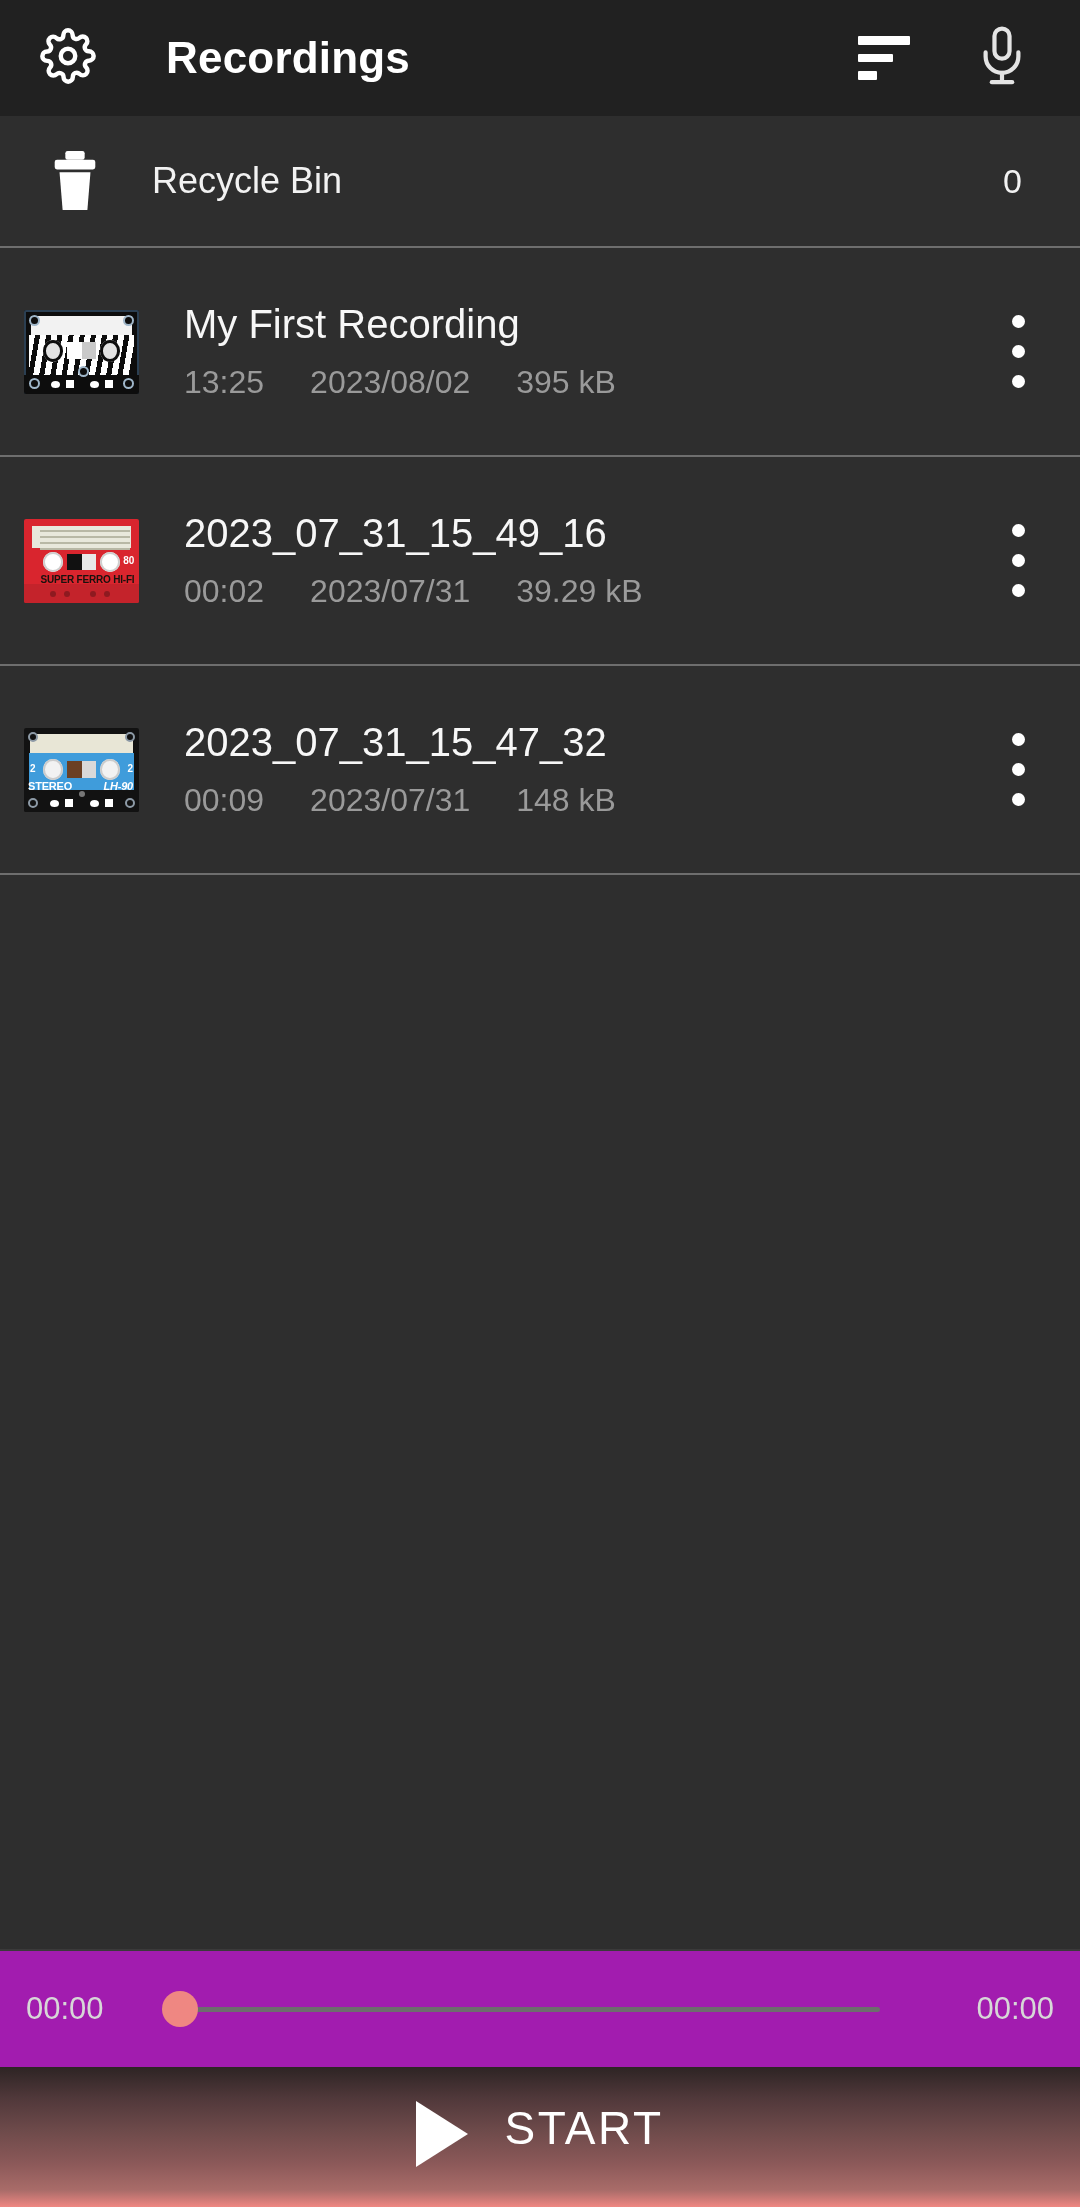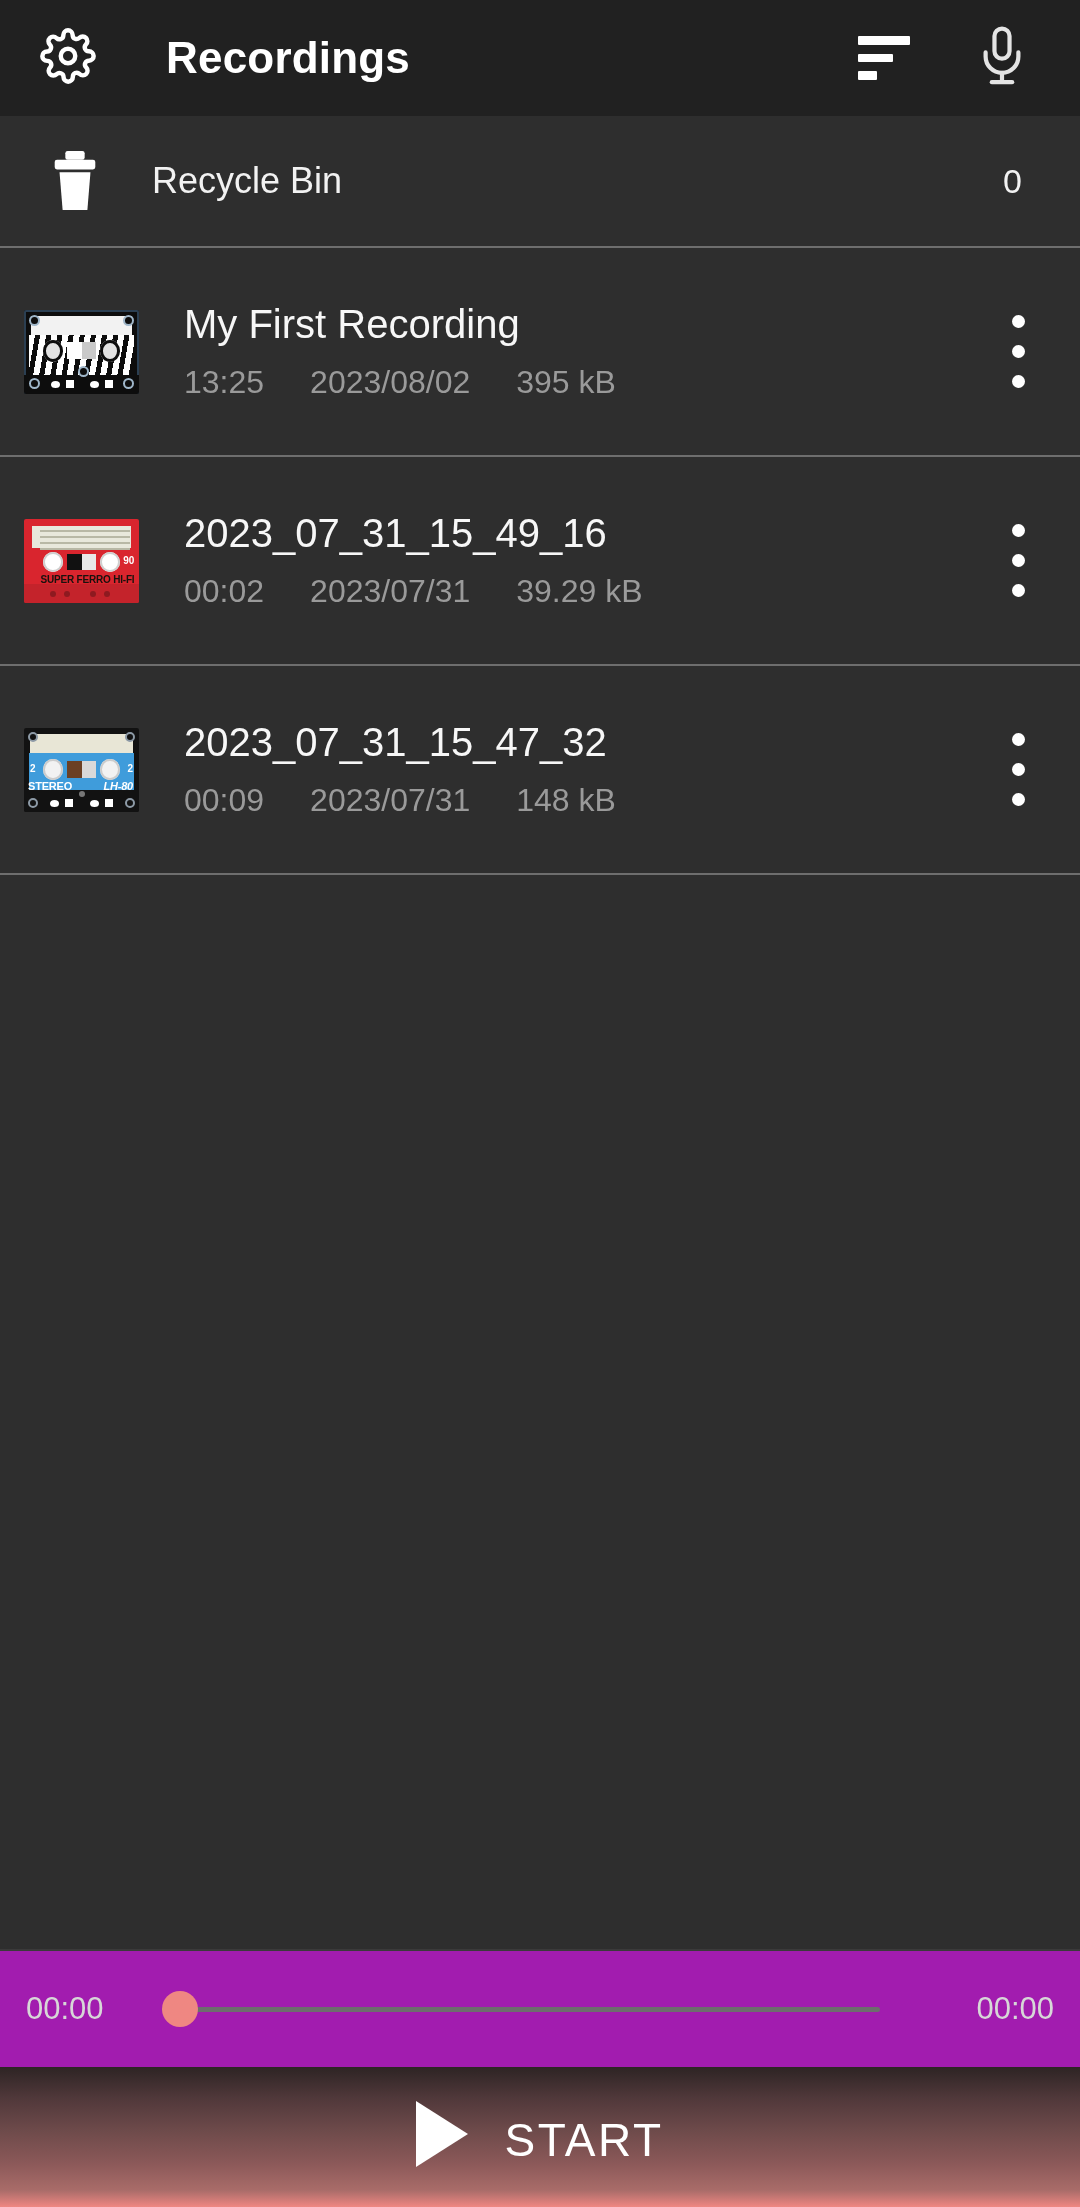--- a/index.html
+++ b/index.html
@@ -373,21 +373,21 @@
        #6d4a4a 45%,
        #8a5858 68%,
        #a96c69 88%,
        #ef8782 100%);
     display: flex;
     align-items: center;
     justify-content: center;
   }
   .start-inner {
     display: flex;
-    align-items: flex-end;
+    align-items: flex-start;
     gap: 36px;
     margin-top: -6px;
   }
   .play-tri {
     width: 0; height: 0;
     border-left: 52px solid #ffffff;
     border-top: 33px solid transparent;
     border-bottom: 33px solid transparent;
   }
   .start-label {
@@ -506,21 +506,21 @@
             <b></b>
           </div>
         <div class="window">
           <div class="hub"></div>
           <div class="tape">
               <div class="t1"></div>
               <div class="t2"></div>
             </div>
           <div class="hub"></div>
         </div>
-        <div class="dot90">90</div>
+        <div class="dot90">80</div>
         <div class="brand">SUPER FERRO HI-FI</div>
         <div class="bottombar"></div>
         <div class="sdot" style="left:26px;bottom:6px;"></div>
         <div class="sdot" style="left:40px;bottom:6px;"></div>
         <div class="sdot" style="left:66px;bottom:6px;"></div>
         <div class="sdot" style="left:80px;bottom:6px;"></div>
       </div>
     </div>
     <div class="rec-text">
       <div class="rec-title">2023_07_31_15_49_16</div>
@@ -549,21 +549,21 @@
           <div class="hub"></div>
           <div class="tape">
               <div class="t1"></div>
               <div class="t2"></div>
             </div>
           <div class="hub"></div>
         </div>
         <div class="side2" style="left:6px;">2</div>
         <div class="side2" style="right:6px;">2</div>
         <div class="brand" style="left:4px;right:auto;text-align:left;">STEREO</div>
-        <div class="brand" style="right:6px;left:auto;text-align:right;font-style:italic;">LH-80</div>
+        <div class="brand" style="right:6px;left:auto;text-align:right;font-style:italic;">LH-90</div>
         <div class="bottombar"></div>
         <div class="screwdot" style="left:4px;top:4px;"></div>
         <div class="screwdot" style="right:4px;top:4px;"></div>
         <div class="screwdot" style="left:4px;bottom:4px;"></div>
         <div class="screwdot" style="right:4px;bottom:4px;"></div>
         <div class="pad" style="left:50%;bottom:15px;margin-left:-3px;width:6px;height:6px;border-radius:50%;background:#777;"></div>
         <div class="pad" style="left:26px;bottom:5px;width:9px;height:7px;border-radius:50%;"></div>
         <div class="pad" style="left:41px;bottom:5px;width:8px;height:8px;"></div>
         <div class="pad" style="left:66px;bottom:5px;width:9px;height:7px;border-radius:50%;"></div>
         <div class="pad" style="left:81px;bottom:5px;width:8px;height:8px;"></div>

